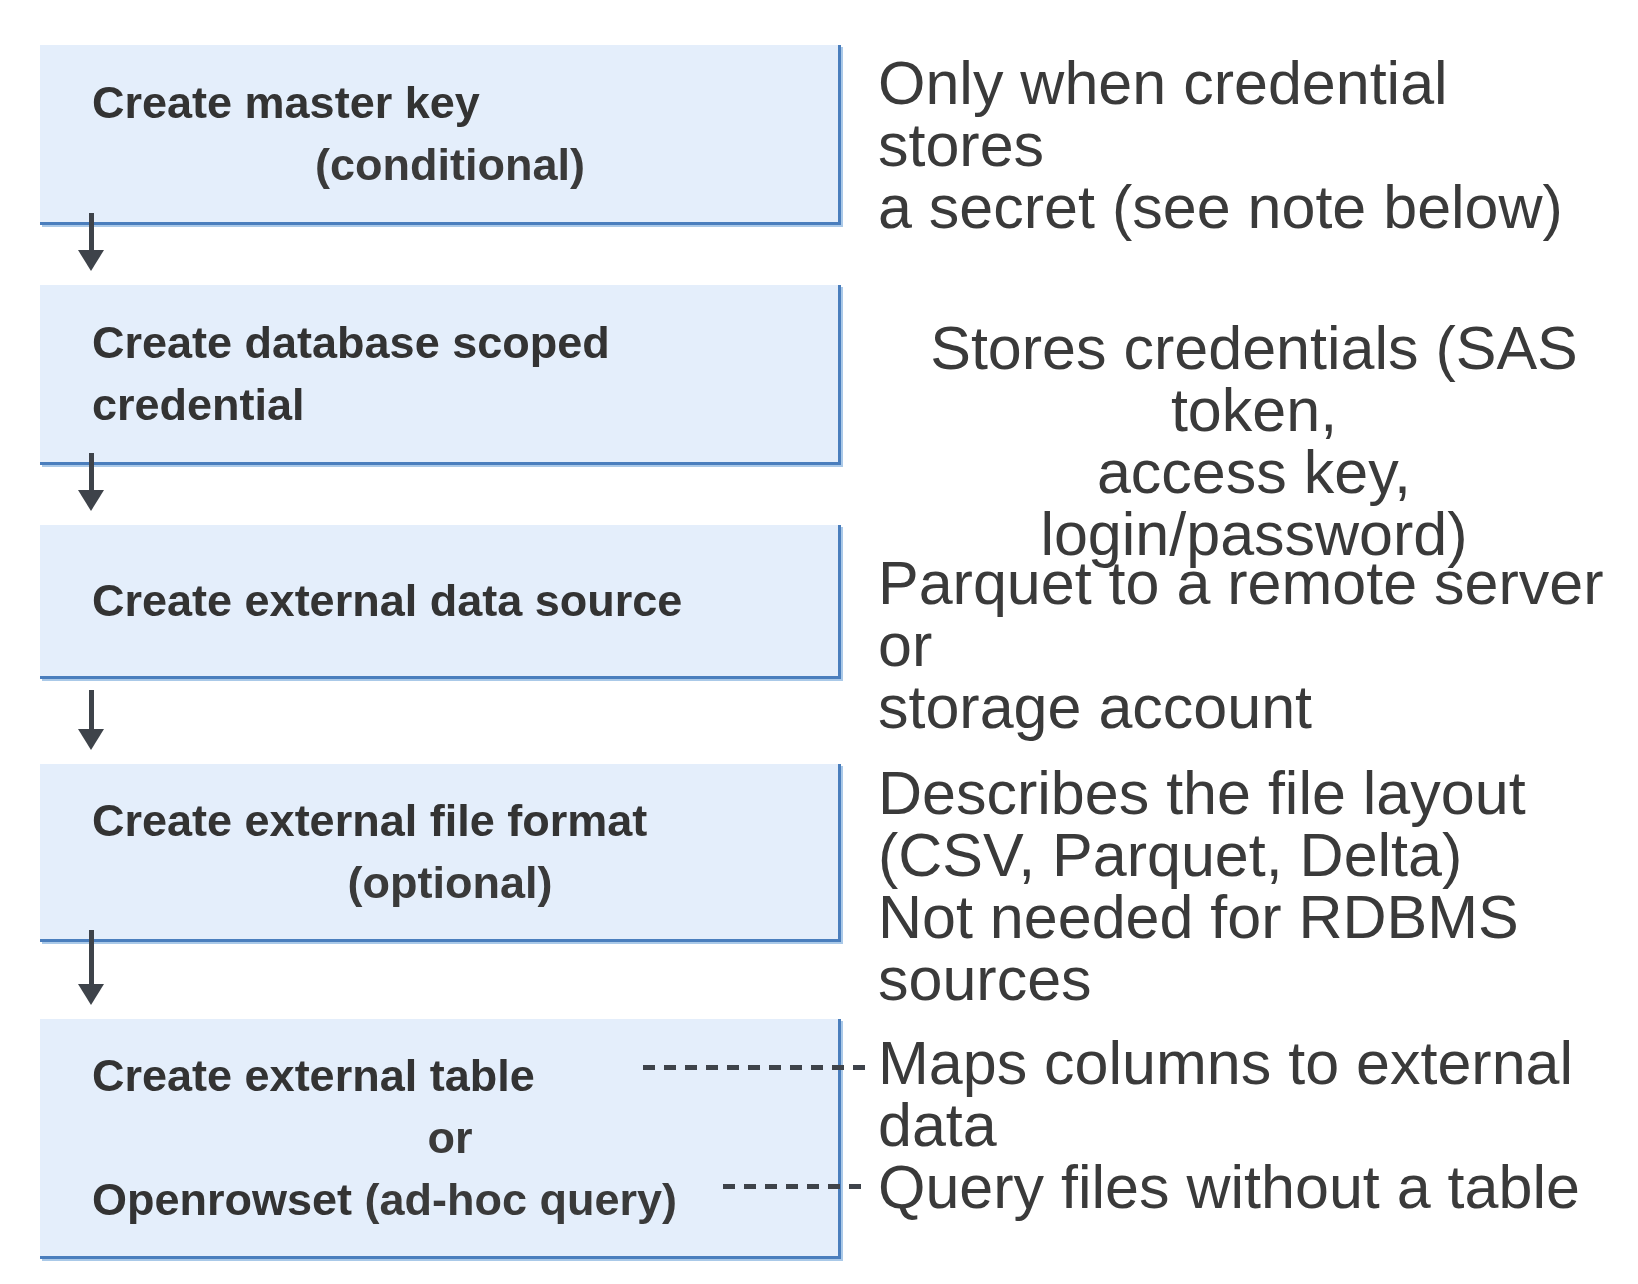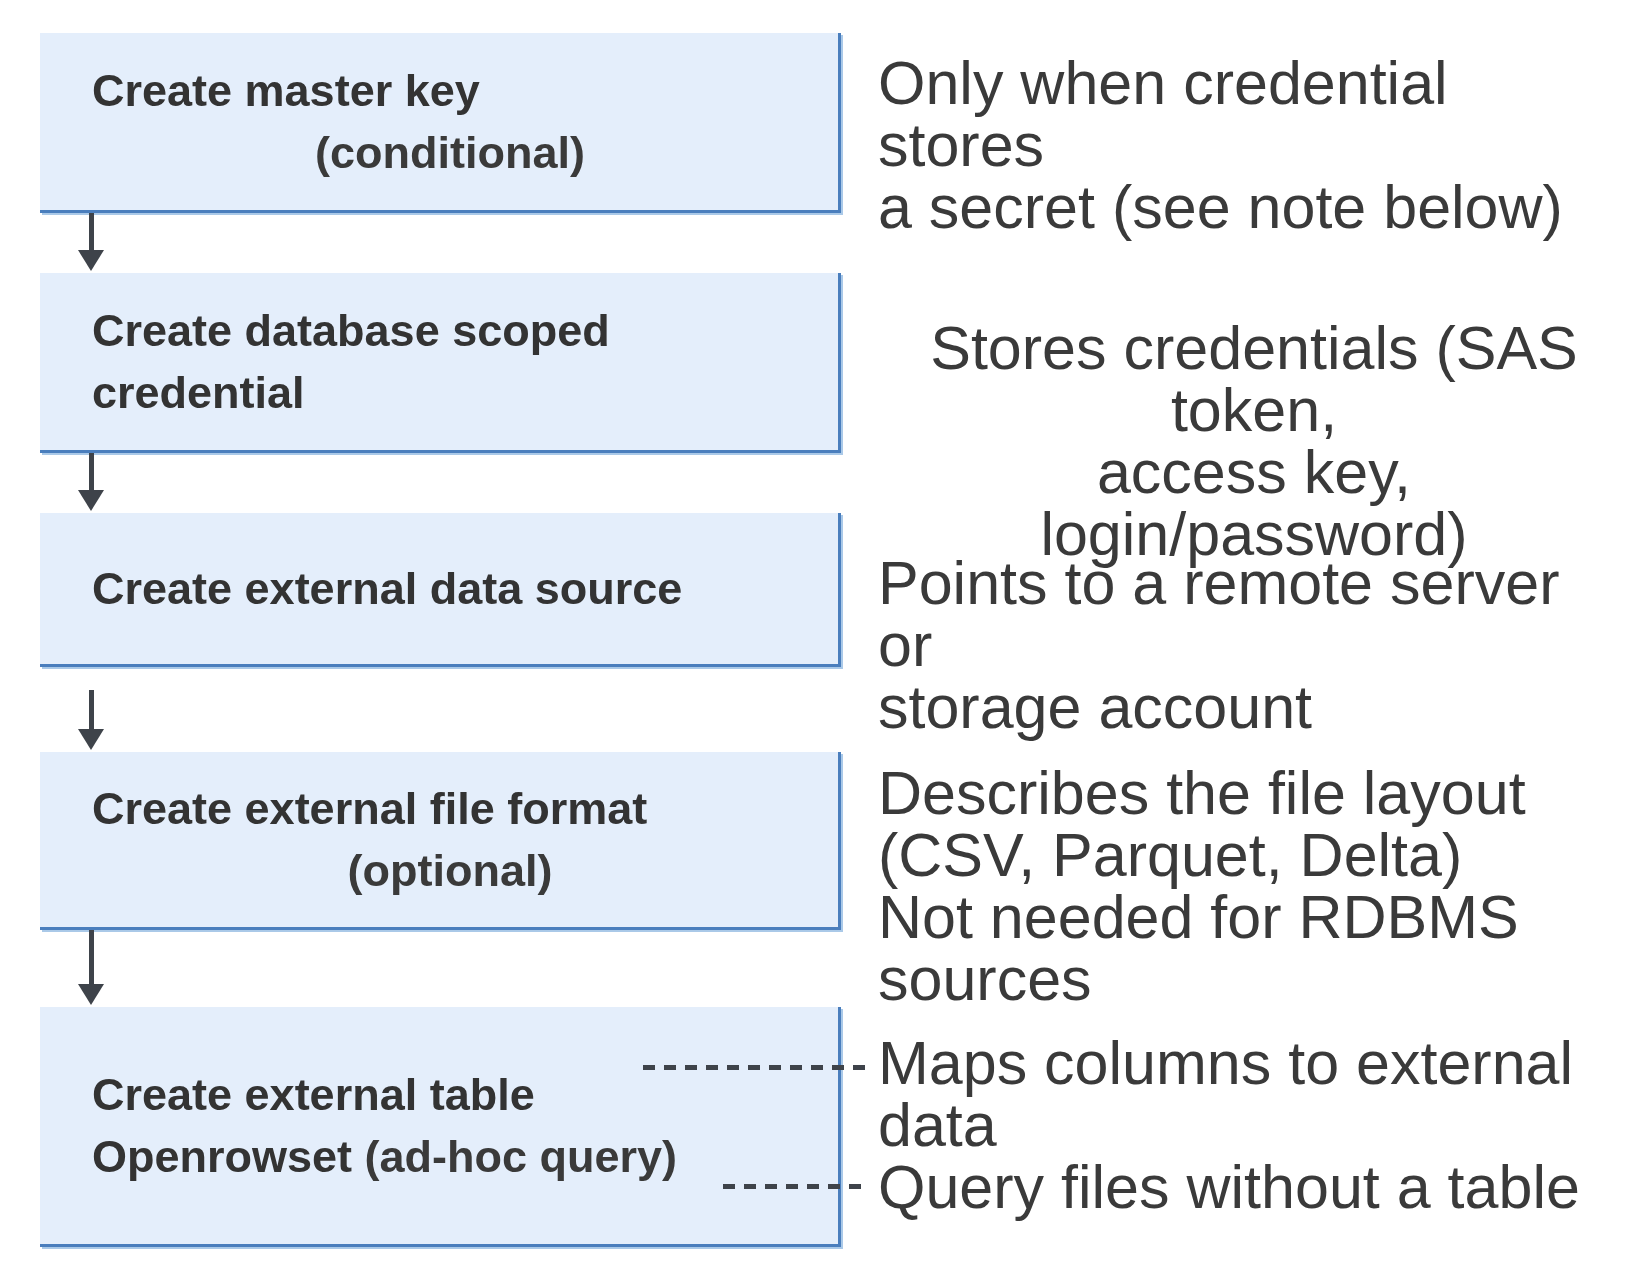--- a/index.html
+++ b/index.html
@@ -32,20 +32,21 @@
     border-right: 3px solid var(--box-border);
     border-bottom: 3px solid var(--box-border);
     box-shadow: 2px 2px 0 0 var(--box-border-light);
     display: flex;
     flex-direction: column;
     justify-content: center;
     padding-left: 52px;
     padding-right: 30px;
     font-size: 45px;
     line-height: 62px;
+    margin-top: 12px;
   }
   .box .bold { font-weight: bold; color: #333333; }
   .box .reg  { font-weight: bold; text-align: center; }
   .box1 { top: 33px;   height: 180px; }
   .box2 { top: 273px;  height: 180px; }
   .box3 { top: 513px;  height: 154px; }
   .box4 { top: 752px;  height: 178px; }
   .box5 { top: 1007px; height: 240px; }
   
   .arrow {
@@ -131,41 +132,42 @@
     <div class="reg">(optional)</div>
   </div>
 
   <div class="arrow arrow4">
     <div class="shaft"></div>
     <div class="head"></div>
   </div>
 
   <div class="box box5">
     <div class="bold">Create external table</div>
+    <div class="reg">or</div>
     <div>
       <span class="bold">Openrowset</span>
       <span class="reg">(ad-hoc query)</span>
     </div>
   </div>
 
   <div class="dash dash1"></div>
   <div class="dash dash2"></div>
 
   <div class="ann ann1">
     <div>Only when credential stores</div>
     <div>a secret (see note below)</div>
   </div>
 
   <div class="ann ann2">
     <div>Stores credentials (SAS token,</div>
     <div>access key, login/password)</div>
   </div>
 
   <div class="ann ann3">
-    <div>Points to a remote server or</div>
+    <div>Parquet to a remote server or</div>
     <div>storage account</div>
   </div>
 
   <div class="ann ann4">
     <div>Describes the file layout</div>
     <div>(CSV, Parquet, Delta)</div>
     <div>Not needed for RDBMS sources</div>
   </div>
 
   <div class="ann ann5a">

